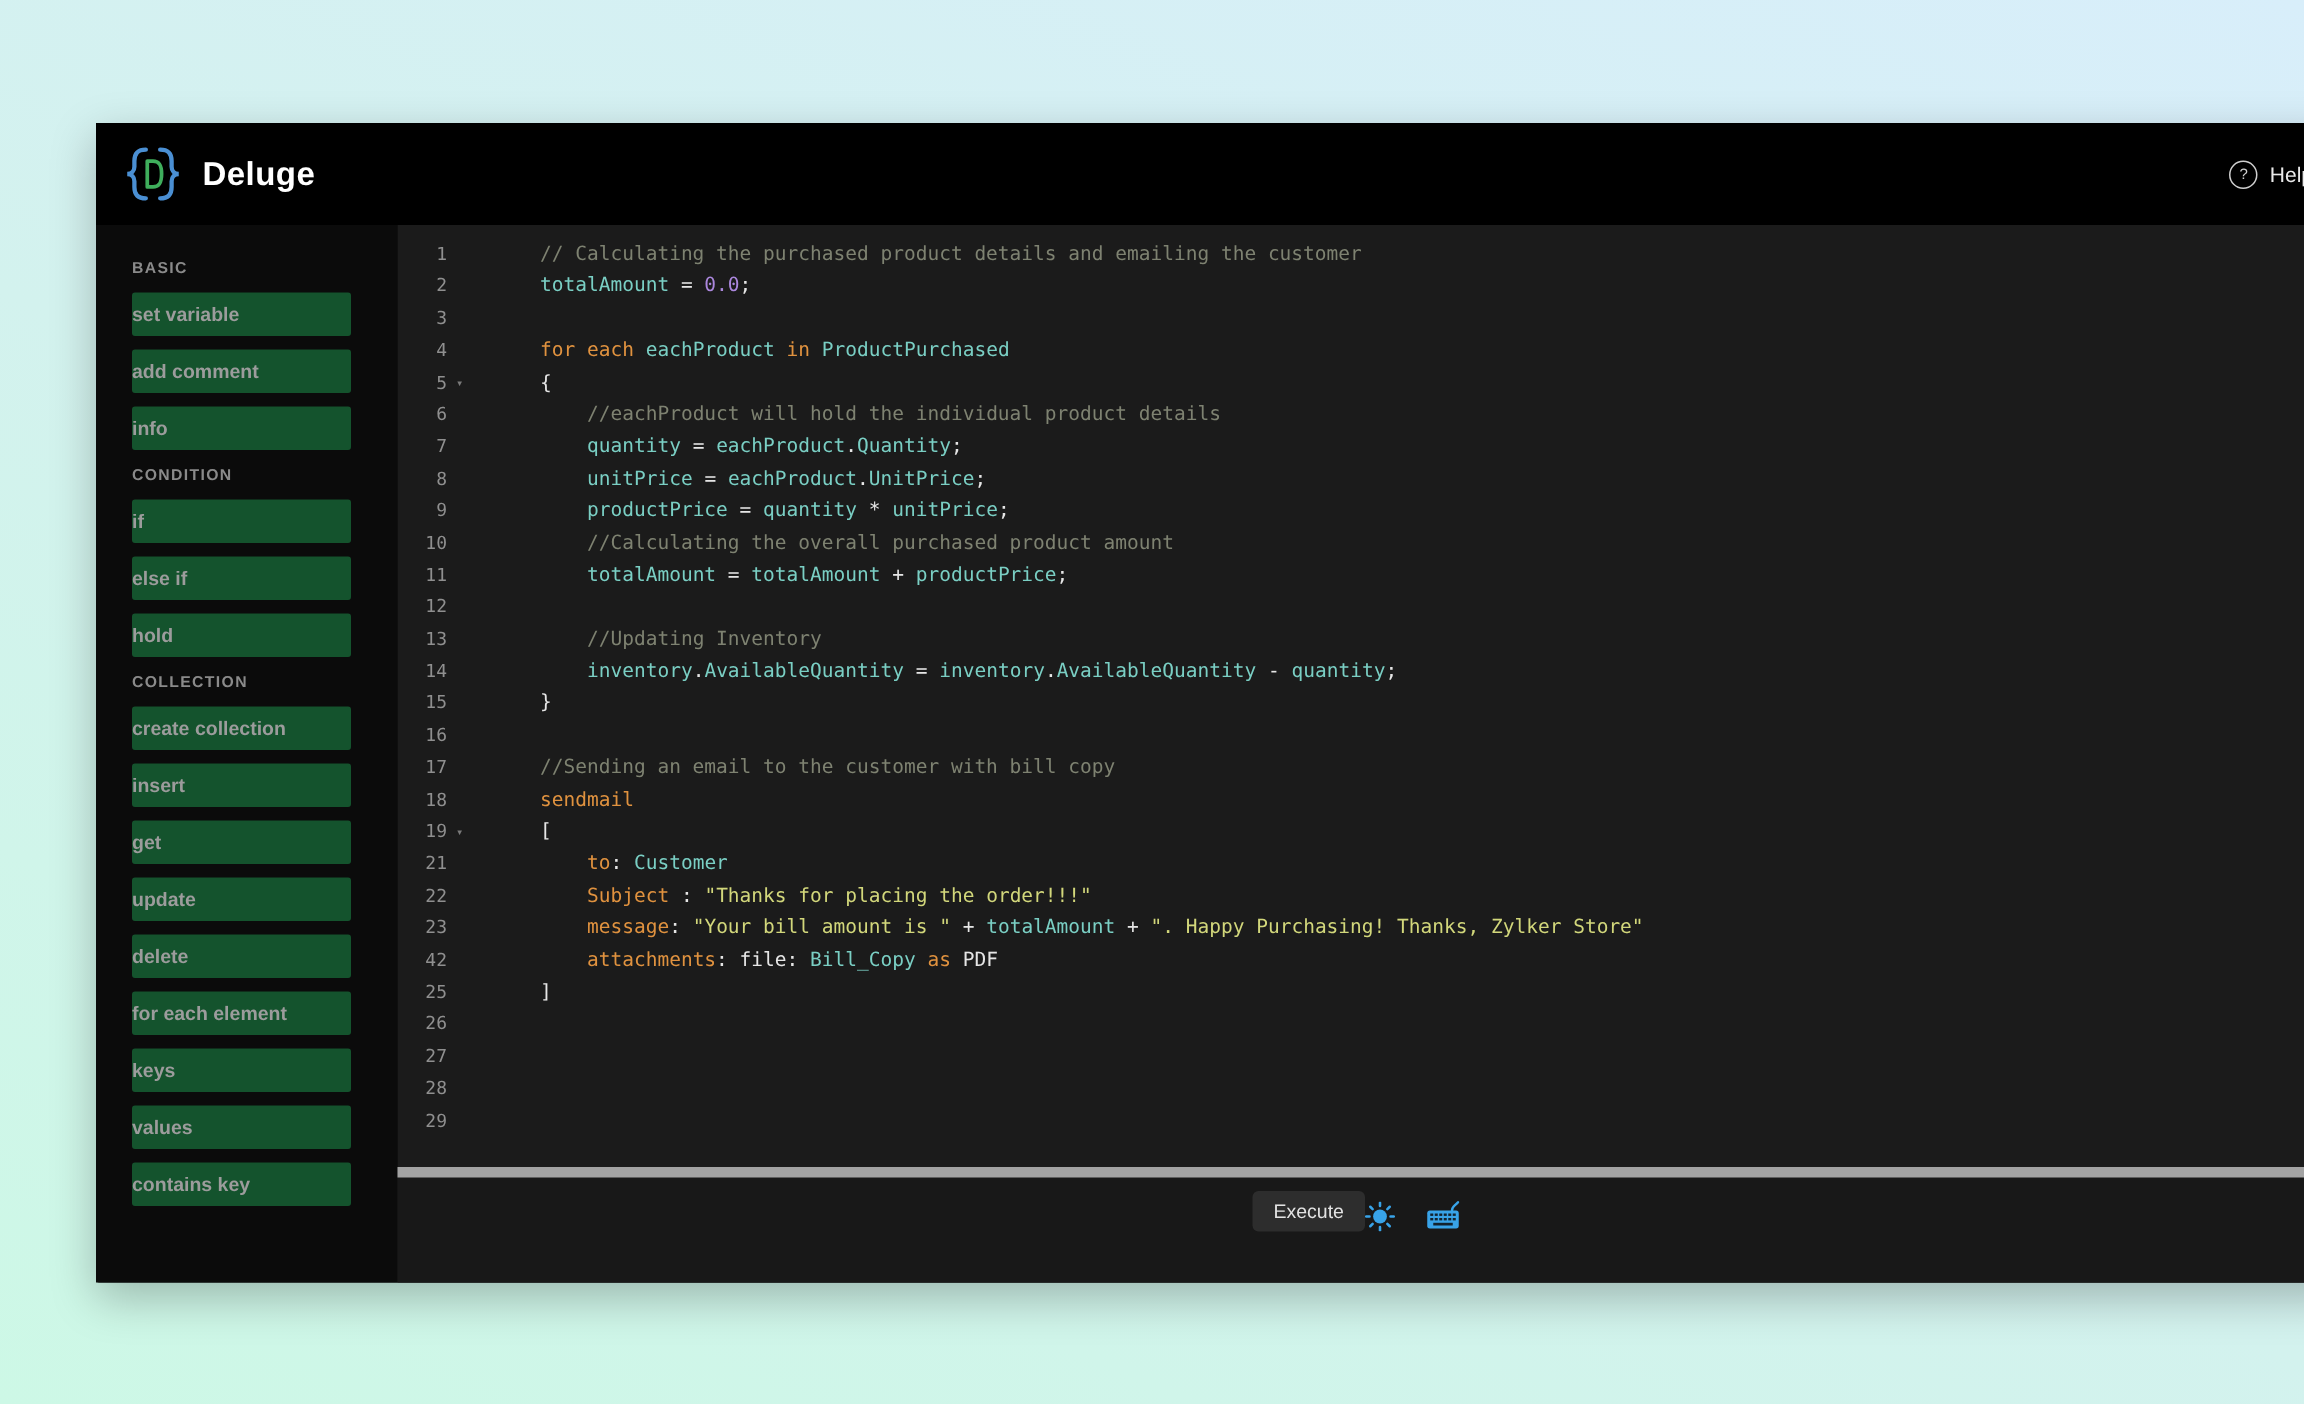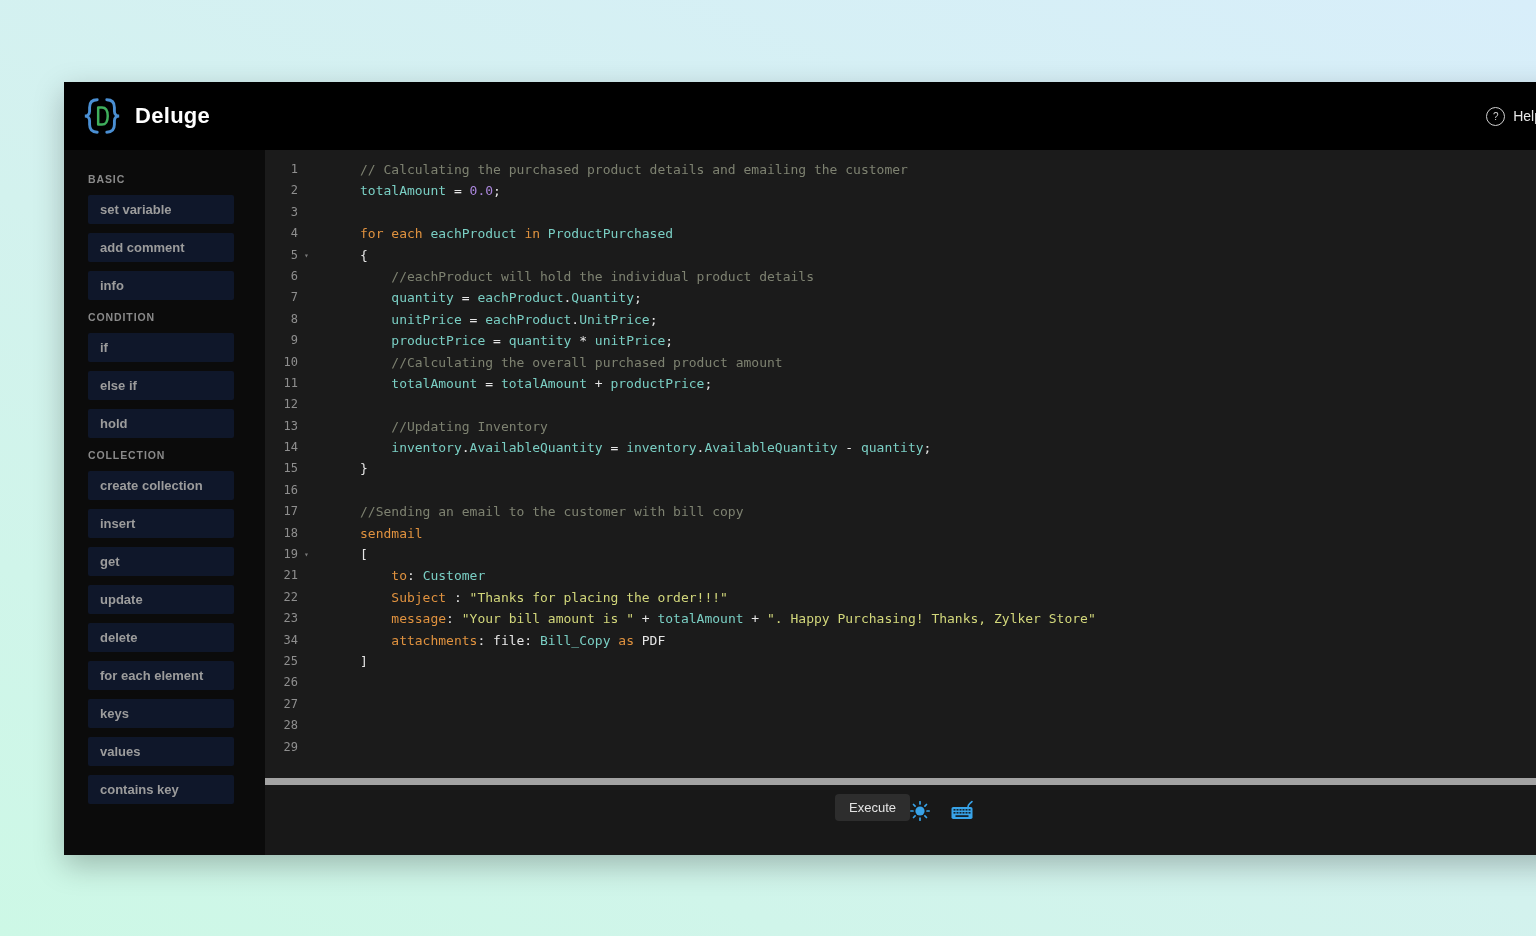--- a/index.html
+++ b/index.html
@@ -16,22 +16,22 @@
   
   .hdr{height:68px;flex:0 0 68px;display:flex;align-items:center;padding:0 26px 0 17px;background:#000;}
   .logo{width:42px;height:42px;flex:0 0 42px;}
   .appname{color:#fff;font-size:22px;font-weight:bold;margin-left:12px;letter-spacing:.3px;}
   .help{margin-left:auto;display:flex;align-items:center;gap:8px;color:#e9e9e9;font-size:14px;cursor:pointer;}
   .help-q{width:17px;height:17px;border:1.4px solid #cfcfcf;border-radius:50%;display:flex;align-items:center;justify-content:center;font-size:10px;color:#cfcfcf;}
   
   .content{flex:1;display:flex;min-height:0;}
   .sidebar{width:201px;flex:0 0 201px;background:#0b0b0b;padding-top:12px;box-sizing:border-box;overflow:hidden;font-weight:bold;}
   .sec-title{margin:11px 0 10px 24px;color:#8a8a8a;font-size:10.5px;letter-spacing:.9px;}
-  .sbtn{width:146px;height:29px;margin:0 0 9px 24px;background:#0f172a;border-radius:2px;
-        color:#9c9c9c;font-size:13px;display:flex;align-items:center;padding-left:12px;
+  .sbtn{width:146px;height:29px;margin:0 0 9px 24px;background:#14532d;border-radius:2px;
+        color:#9c9c9c;font-size:13px;display:flex;align-items:center;
         box-sizing:border-box;cursor:pointer;}
   .edcol{flex:1;display:flex;flex-direction:column;background:#1b1b1b;min-width:0;}
   .codearea{flex:1;padding-top:9px;overflow:hidden;font-family:"DejaVu Sans Mono","Liberation Mono",monospace;font-size:13px;}
   .line{display:flex;height:21.4px;line-height:21.4px;}
   .gutter{width:33px;flex:0 0 33px;text-align:right;color:#8f8f8f;font-size:12px;}
   .foldc{width:17px;flex:0 0 17px;text-align:center;color:#7a7a7a;font-size:8px;line-height:21.4px;}
   .codetext{white-space:pre;color:var(--c-plain,#e6e6e6);margin-left:45px;}
   .tok-k{color:var(--c-keyword,#e0923f);}
   .tok-v{color:var(--c-variable,#7acfc4);}
   .tok-s{color:var(--c-string,#d2d77b);}
@@ -191,21 +191,21 @@
             <span class="gutter">22</span>
             <span class="foldc"></span>
             <span class="codetext"><span class="tok-p">    </span><span class="tok-k">Subject</span><span class="tok-p"> : </span><span class="tok-s">"Thanks for placing the order!!!"</span></span>
           </div>
           <div class="line">
             <span class="gutter">23</span>
             <span class="foldc"></span>
             <span class="codetext"><span class="tok-p">    </span><span class="tok-k">message</span><span class="tok-p">: </span><span class="tok-s">"Your bill amount is "</span><span class="tok-p"> + </span><span class="tok-v">totalAmount</span><span class="tok-p"> + </span><span class="tok-s">". Happy Purchasing! Thanks, Zylker Store"</span></span>
           </div>
           <div class="line">
-            <span class="gutter">34</span>
+            <span class="gutter">42</span>
             <span class="foldc"></span>
             <span class="codetext"><span class="tok-p">    </span><span class="tok-k">attachments</span><span class="tok-p">: </span><span class="tok-p">file: </span><span class="tok-v">Bill_Copy</span><span class="tok-p"> </span><span class="tok-k">as</span><span class="tok-p"> PDF</span></span>
           </div>
           <div class="line">
             <span class="gutter">25</span>
             <span class="foldc"></span>
             <span class="codetext"><span class="tok-p">]</span></span>
           </div>
           <div class="line">
             <span class="gutter">26</span>

